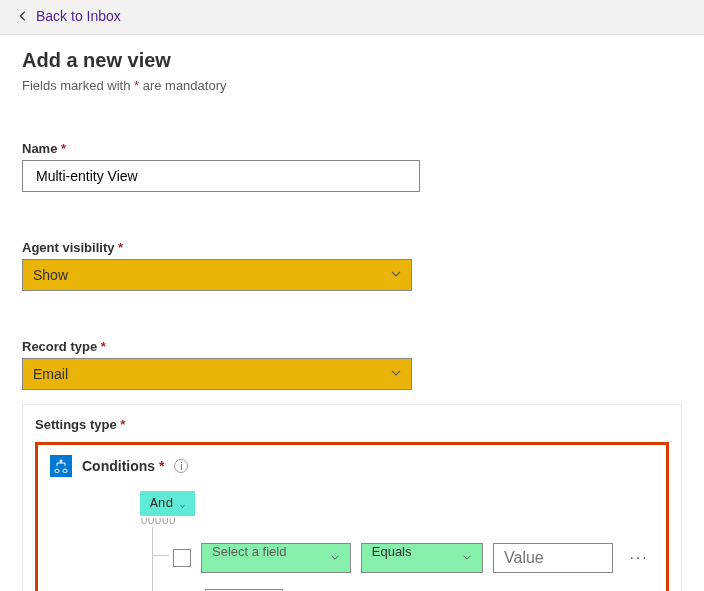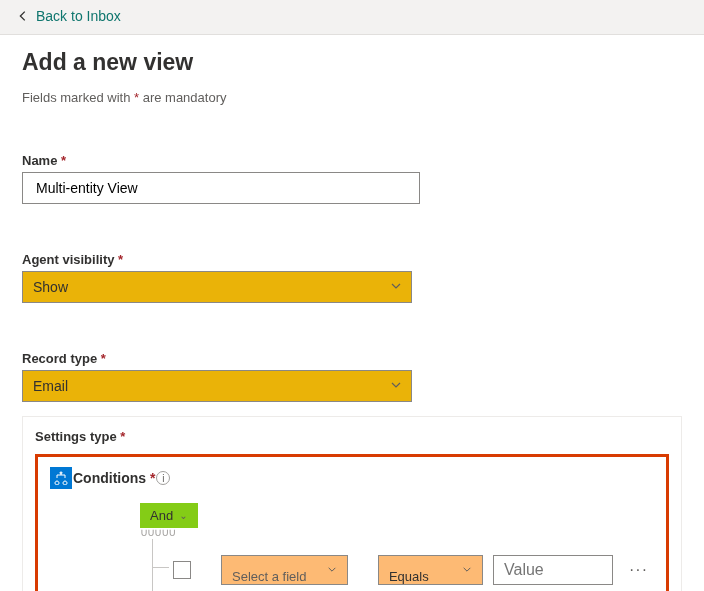--- a/index.html
+++ b/index.html
@@ -1,21 +1,21 @@
 <!DOCTYPE html>
 <html><head>
 <meta charset="utf-8">
 <style>
   * { box-sizing: border-box; margin: 0; padding: 0; }
   body { font-family: "Segoe UI", -apple-system, sans-serif; font-size: 14px; color: #323130; background: #fff; width: 704px; }
   .topbar { background: #f3f2f1; border-bottom: 1px solid #e1dfdd; padding: 8px 16px; }
-  .back-link { display: inline-flex; align-items: center; gap: 6px; color: #0f766e; cursor: pointer; font-size: 14px; }
+  .back-link { display: inline-flex; align-items: center; gap: 6px; color: #4c1d95; cursor: pointer; font-size: 14px; }
   .back-link svg { width: 14px; height: 14px; }
   .content { padding: 14px 22px 18px; }
-  h1 { font-size: 23px; font-weight: 600; margin-bottom: 14px; }
+  h1 { font-size: 20px; font-weight: 600; margin-bottom: 6px; }
   .subhead { font-size: 13px; color: #605e5c; margin-bottom: 9px; }
   .req { color: #a4262c; }
   .field-group { margin-bottom: 14px; margin-top: 48px; }
   .field-label { font-size: 13px; font-weight: 600; margin-bottom: 4px; display: block; }
   .text-input { width: 398px; height: 32px; border: 1px solid #8a8886; padding: 0 13px; font-family: inherit; font-size: 14px; }
   .select-wrap { position: relative; width: 390px; }
   .select-input { width: 100%; height: 32px; border: 1px solid #8a8886; padding: 0 32px 0 10px; display: flex; align-items: center; background: #eab308; cursor: pointer; font-size: 14px; }
   .select-caret { position: absolute; right: 10px; top: 50%; transform: translateY(-50%); pointer-events: none; color: #605e5c; }
   .panel { border: 1px solid #edebe9; margin-top: 6px; padding: 12px 12px 14px; }
   .panel .field-label { margin-bottom: 8px; }
@@ -23,32 +23,32 @@
   .radio-card { flex: 1; border: 1px solid #8a8886; padding: 10px 14px; position: relative; cursor: pointer; background: #fff; }
   .radio-card.selected { border: 2px solid #0078d4; }
   .radio-card-title { font-size: 14px; font-weight: 600; margin-bottom: 4px; }
   .radio-card-desc { font-size: 12.5px; color: #605e5c; }
   .radio-indicator { position: absolute; right: 12px; top: 14px; width: 18px; height: 18px; border-radius: 50%; border: 1px solid #8a8886; display:flex; align-items:center; justify-content:center; background:#fff; }
   .radio-indicator.on { border-color: #0078d4; }
   .radio-indicator.on::after { content:""; width: 10px; height: 10px; border-radius:50%; background:#0078d4; }
   .highlight-box { border: 3px solid #d83b01; }
   .highlight-advanced { border: 3px solid #d83b01; padding: 0; }
   .conditions-box { margin-top: 10px; padding: 10px 12px 14px; }
-  .cond-header { display:flex; align-items:center; gap: 1px; margin-bottom: 14px; padding-left: 0; }
+  .cond-header { display:flex; align-items:center; gap: 10px; margin-bottom: 14px; padding-left: 0; }
   .cond-icon { width: 22px; height: 22px; background: #0078d4; color:#fff; display:flex; align-items:center; justify-content:center; }
   .cond-title { font-weight: 600; font-size: 14px; }
   .info-icon { width:14px; height:14px; border:1px solid #a19f9d; border-radius:50%; display:inline-flex; align-items:center; justify-content:center; font-size:10px; color:#605e5c; }
   .cond-body { padding-left: 90px; }
-  .cond-grp-btn { display: inline-flex; align-items: center; gap: 6px; background: #84cc16; padding: 5px 10px; font-size: 13px; cursor: pointer; }
+  .cond-grp-btn { display: inline-flex; align-items: center; gap: 6px; background: #5eead4; padding: 5px 10px; font-size: 13px; cursor: pointer; font-family: Liberation Mono, monospace; }
   .tree-decoration { font-size: 11px; color: #a19f9d; margin-top: -2px; letter-spacing: -1px;}
   .tree-line { border-left: 1px solid #c8c6c4; margin-left: 12px; padding-left: 20px; padding-top: 16px; padding-bottom: 14px; position: relative; }
   .tree-line::before { content:""; position:absolute; left:0; top: 28px; width: 16px; border-top:1px solid #c8c6c4; }
   .cond-row { display:flex; align-items:center; gap: 10px; }
   .checkbox { width: 18px; height: 18px; border: 1px solid #8a8886; background:#fff; cursor:pointer; flex-shrink:0; }
-  .cond-select { position:relative; border:1px solid #8a8886; height:30px; display:flex; align-items:flex-end; padding:0 26px 0 10px; background:#fdba74; cursor:pointer; font-size:13px;margin-left:20px; }
+  .cond-select { position:relative; border:1px solid #8a8886; height:30px; display:flex; align-items:flex-start; padding:0 26px 0 10px; background:#86efac; cursor:pointer; font-size:13px; }
   .cond-select.f1 { width: 160px; color:#605e5c; }
   .cond-select.f2 { width: 130px; }
   .cond-input { border:1px solid #8a8886; height:30px; width:120px; padding:0 10px; font-size:16px; }
   .more-btn { color:#605e5c; padding:0 6px; cursor:pointer; font-size:16px; letter-spacing:1px; }
   .add-btn-wrap { margin-left: 32px; padding-top:0; }
   .add-btn { display:inline-flex; align-items:center; gap:8px; border:1px solid #8a8886; padding: 5px 10px; background:#fff; cursor:pointer; font-size:13px; }
   .plus { font-size: 15px; font-weight:400; }
   .caret-sm { font-size:10px; color:#605e5c; }
 </style>
 </head>

